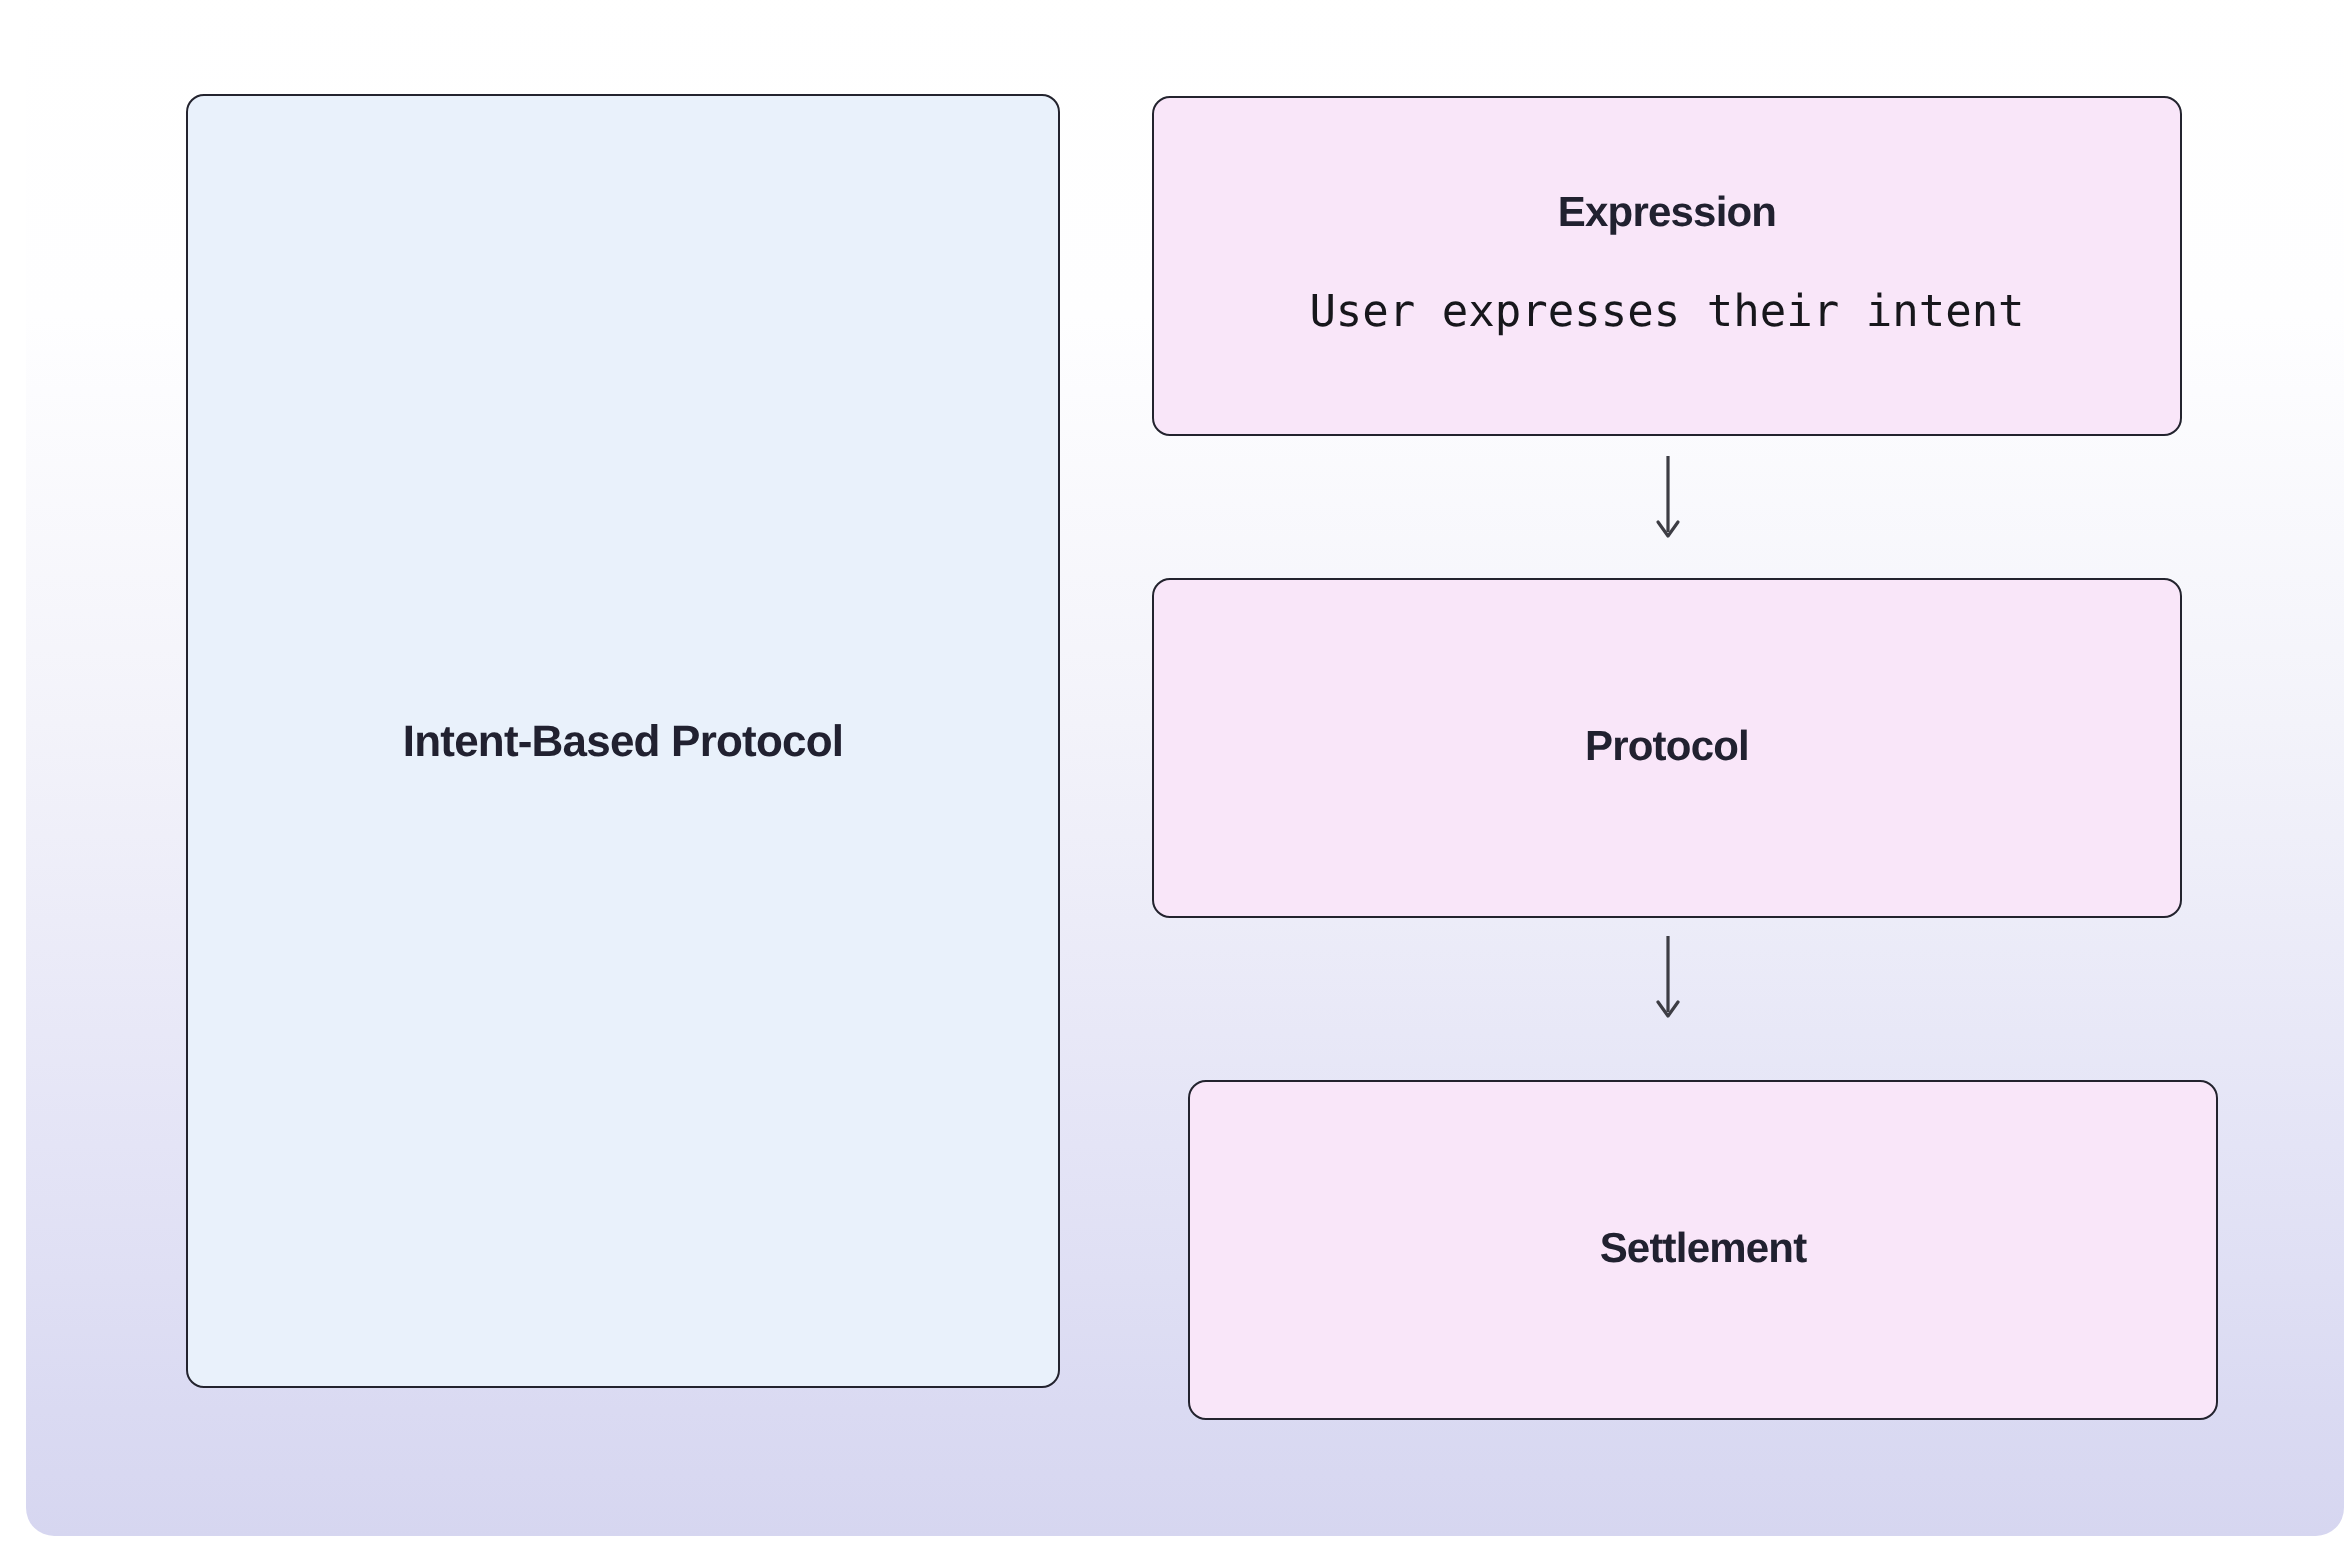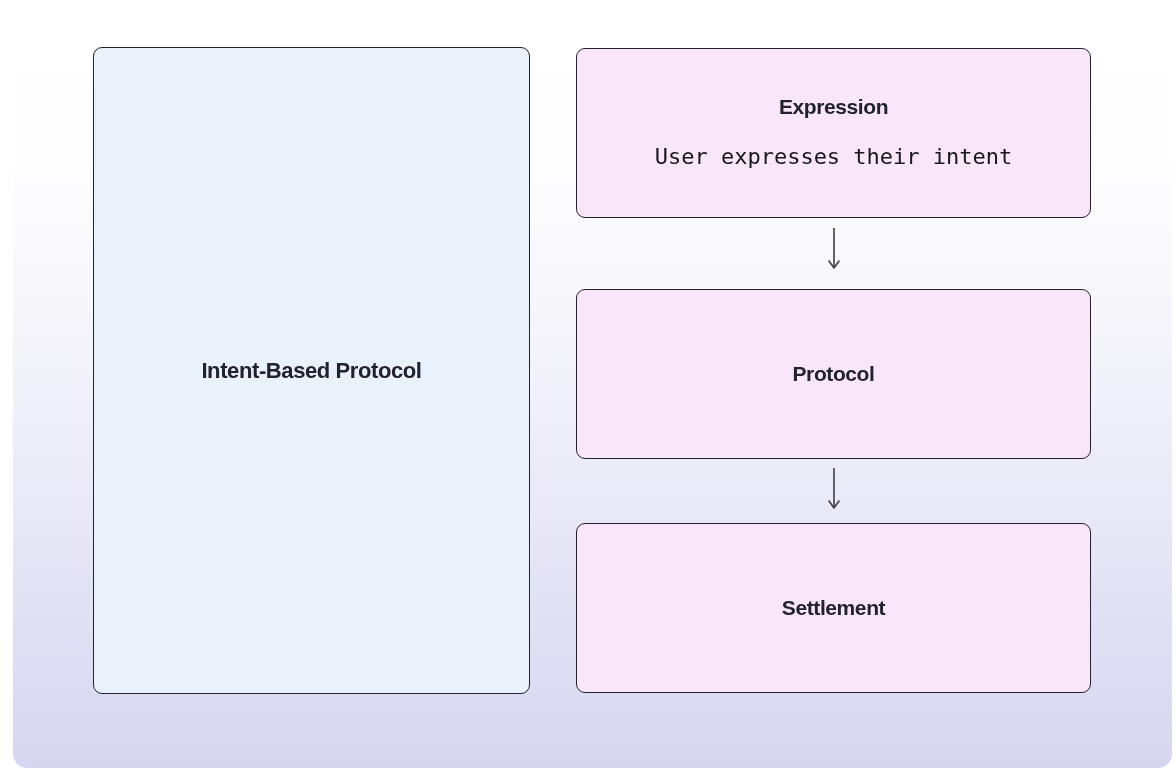--- a/index.html
+++ b/index.html
@@ -50,21 +50,21 @@
   .step-box {
     left: 576px;
     width: 515px;
     height: 170px;
     background: var(--step-box-fill, #f9e6f9);
     gap: 22px;
     padding: 0 20px;
   }
   .step-1 { top: 48px; }
   .step-2 { top: 289px; }
-  .step-3 { top: 523px; }
+  .step-3 { top: 540px; margin-left: 18px; }
   .box-title {
     font-weight: bold;
     font-size: 21px;
     line-height: 1.15;
     letter-spacing: -0.4px;
     color: var(--title-color, #212130);
     text-align: center;
   }
   .protocol-box .box-title { font-size: 22px; }
   .box-desc {

